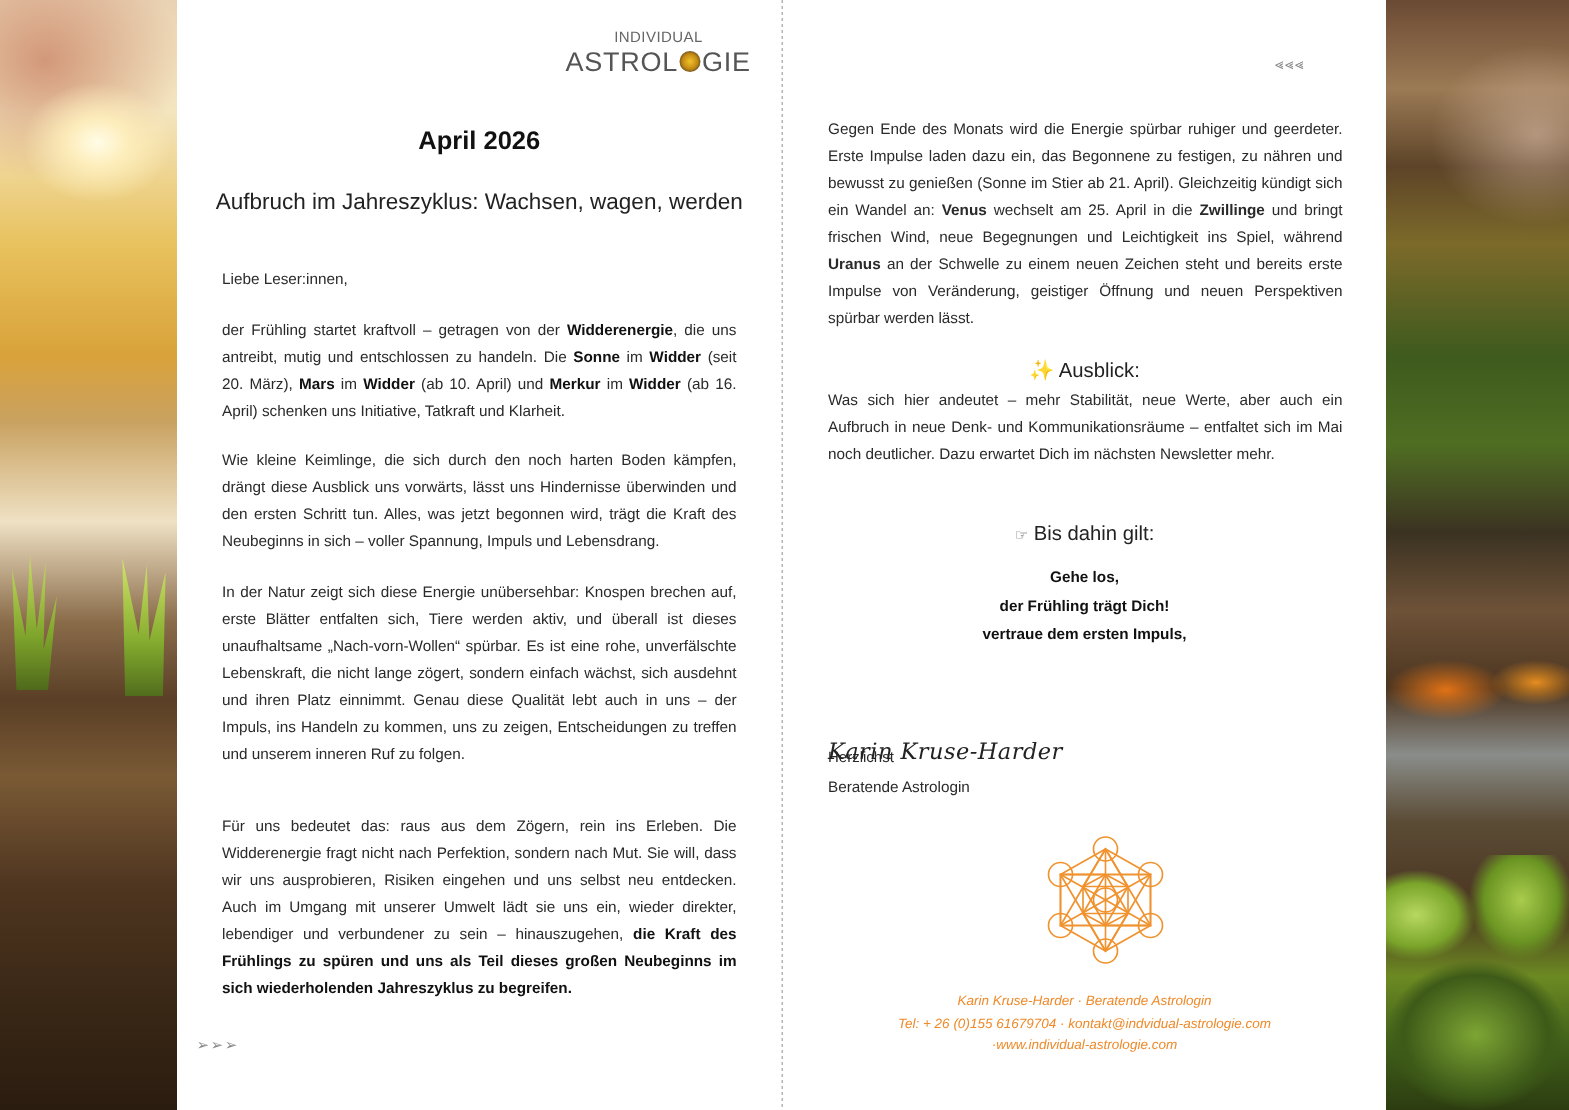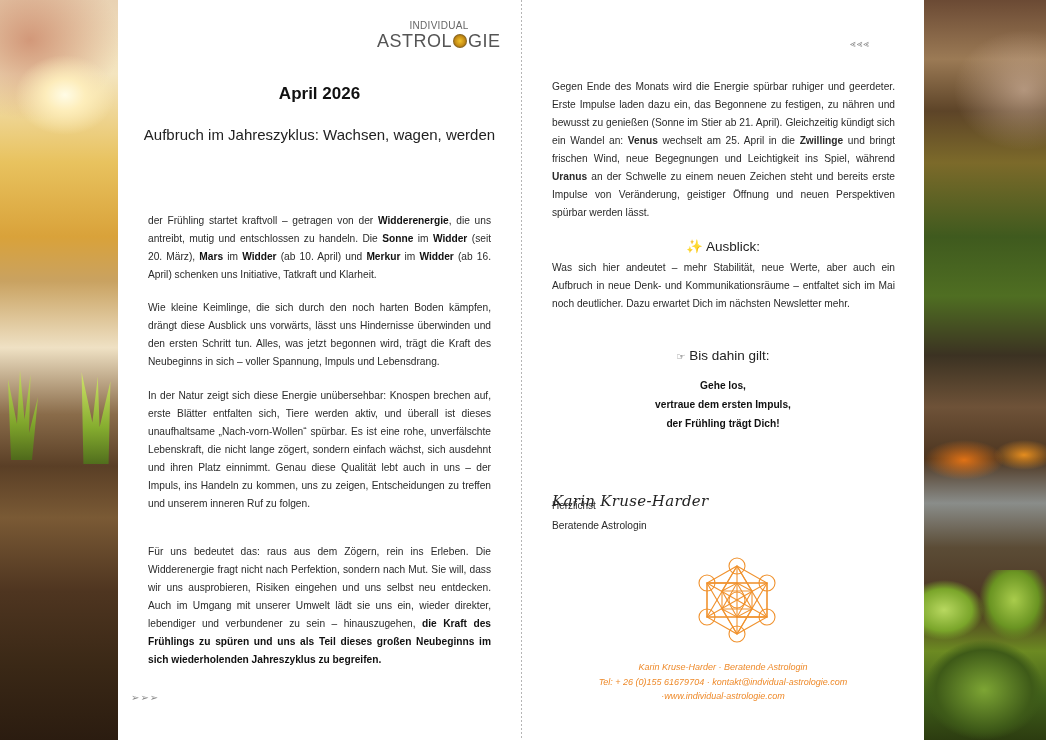--- a/index.html
+++ b/index.html
@@ -83,20 +83,21 @@
 
 <div class="page page-left">
   <div class="logo">
     <div class="logo-top">INDIVIDUAL</div>
     <div class="logo-main"><span>ASTROL</span><span class="logo-o"></span><span>GIE</span></div>
   </div>
 
   <div class="title">April 2026</div>
   <div class="subtitle">Aufbruch im Jahreszyklus: Wachsen, wagen, werden</div>
 
+  <div class="body-text greeting">Liebe Leser:innen,</div>
 
   <div class="body-text p1"><span>der Frühling startet kraftvoll – getragen von der </span><b>Widderenergie</b><span>, die uns antreibt, mutig und entschlossen zu handeln. Die </span><b>Sonne</b><span> im </span><b>Widder</b><span> (seit 20. März), </span><b>Mars</b><span> im </span><b>Widder</b><span> (ab 10. April) und </span><b>Merkur</b><span> im </span><b>Widder</b><span> (ab 16. April) schenken uns Initiative, Tatkraft und Klarheit.</span></div>
 
   <div class="body-text p2">Wie kleine Keimlinge, die sich durch den noch harten Boden kämpfen, drängt diese Ausblick uns vorwärts, lässt uns Hindernisse überwinden und den ersten Schritt tun. Alles, was jetzt begonnen wird, trägt die Kraft des Neubeginns in sich – voller Spannung, Impuls und Lebensdrang.</div>
   <div class="body-text p3">In der Natur zeigt sich diese Energie unübersehbar: Knospen brechen auf, erste Blätter entfalten sich, Tiere werden aktiv, und überall ist dieses unaufhaltsame „Nach-vorn-Wollen“ spürbar. Es ist eine rohe, unverfälschte Lebenskraft, die nicht lange zögert, sondern einfach wächst, sich ausdehnt und ihren Platz einnimmt. Genau diese Qualität lebt auch in uns – der Impuls, ins Handeln zu kommen, uns zu zeigen, Entscheidungen zu treffen und unserem inneren Ruf zu folgen.</div>
   <div class="body-text p4"><span>Für uns bedeutet das: raus aus dem Zögern, rein ins Erleben. Die Widderenergie fragt nicht nach Perfektion, sondern nach Mut. Sie will, dass wir uns ausprobieren, Risiken eingehen und uns selbst neu entdecken. Auch im Umgang mit unserer Umwelt lädt sie uns ein, wieder direkter, lebendiger und verbundener zu sein – hinauszugehen, </span><b>die Kraft des Frühlings zu spüren und uns als Teil dieses großen Neubeginns im sich wiederholenden Jahreszyklus zu begreifen.</b></div>
 
   <div class="nav-arrows nav-next">➢➢➢</div>
 </div>
 
@@ -107,22 +108,22 @@
 
   <div class="r-text r-p1"><span>Gegen Ende des Monats wird die Energie spürbar ruhiger und geerdeter. Erste Impulse laden dazu ein, das Begonnene zu festigen, zu nähren und bewusst zu genießen (Sonne im Stier ab 21. April). Gleichzeitig kündigt sich ein Wandel an: </span><b>Venus</b><span> wechselt am 25. April in die </span><b>Zwillinge</b><span> und bringt frischen Wind, neue Begegnungen und Leichtigkeit ins Spiel, während </span><b>Uranus</b><span> an der Schwelle zu einem neuen Zeichen steht und bereits erste Impulse von Veränderung, geistiger Öffnung und neuen Perspektiven spürbar werden lässt.</span></div>
 
   <div class="heading-c h-ausblick"><span>✨</span> <span>Ausblick:</span></div>
   <div class="r-text r-p2">Was sich hier andeutet – mehr Stabilität, neue Werte, aber auch ein Aufbruch in neue Denk- und Kommunikationsräume – entfaltet sich im Mai noch deutlicher. Dazu erwartet Dich im nächsten Newsletter mehr.</div>
 
   <div class="heading-c h-bisdahin"><span style="font-size:10px;color:#555">☞</span> <span>Bis dahin gilt:</span></div>
 
   <div class="motto">
     <div>Gehe los,</div>
+    <div>der Frühling trägt Dich!</div>
     <div>vertraue dem ersten Impuls,</div>
-    <div>der Frühling trägt Dich!</div>
   </div>
 
   <div class="closing">Herzlichst</div>
   <div class="signature">Karin Kruse-Harder</div>
   <div class="role">Beratende Astrologin</div>
 
   <svg class="emblem" viewBox="0 0 82 88">
     <g fill="none" stroke="#f0922e" stroke-width="1.1">
       <circle cx="41" cy="10" r="8"></circle>
       <circle cx="41" cy="78" r="8"></circle>

